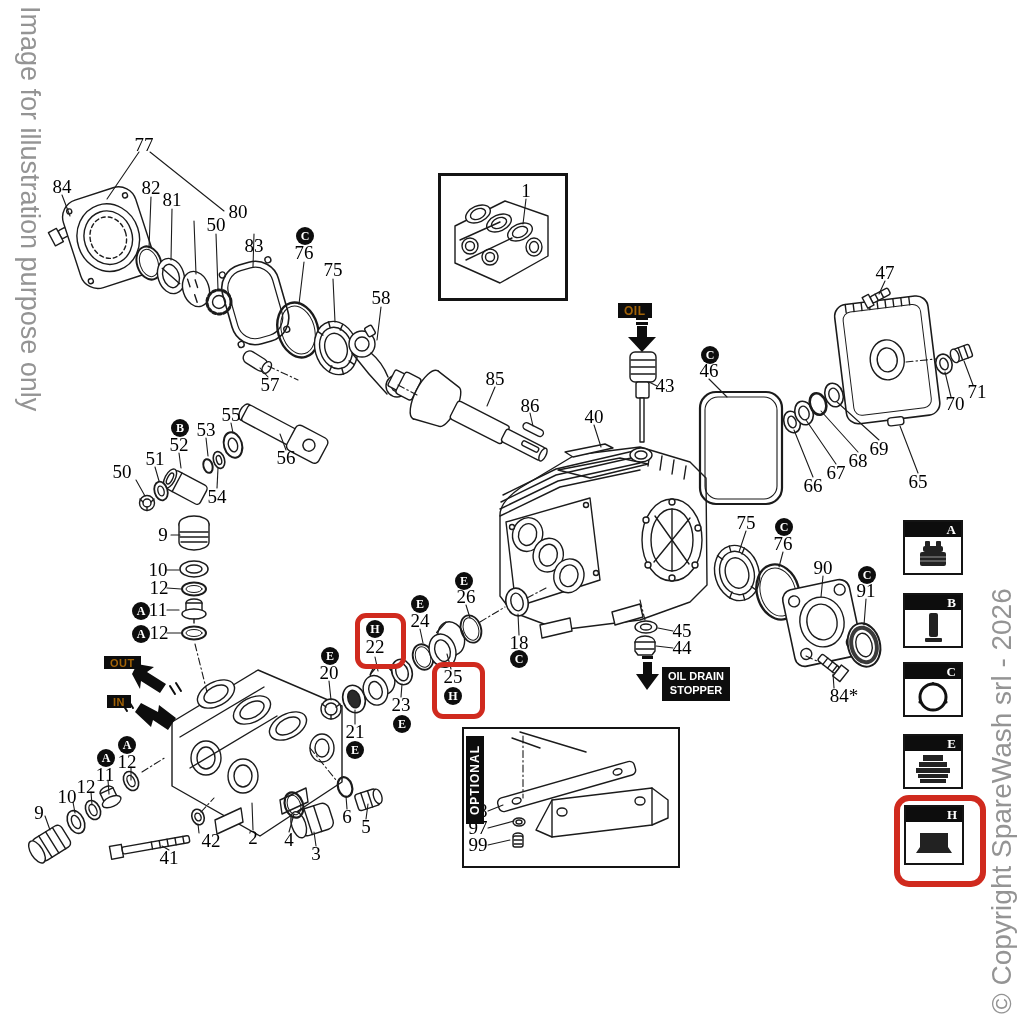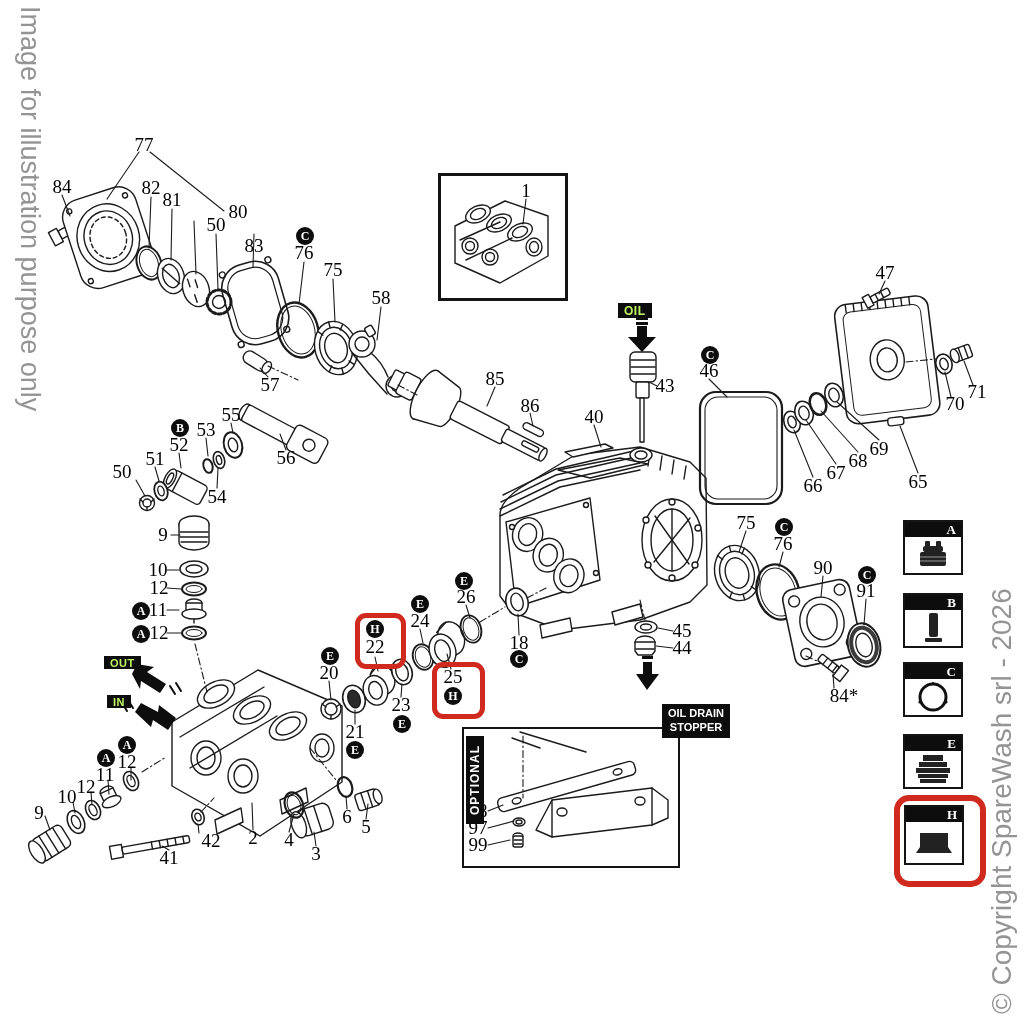--- a/index.html
+++ b/index.html
@@ -3,21 +3,21 @@
 <meta charset="utf-8">
 <style>
   html,body{margin:0;padding:0;background:#fff;}
   #stage{position:relative;width:1024px;height:1024px;background:#ffffff;overflow:hidden;
          font-family:"Liberation Serif",serif;}
   #artwork{position:absolute;left:0;top:0;z-index:1;}
   .callout{position:absolute;transform:translate(-50%,-50%);font:19px "Liberation Serif",serif;
            color:#000;white-space:nowrap;z-index:5;}
   .badge{position:absolute;transform:translate(-50%,-50%);width:18px;height:18px;border-radius:50%;
          background:#0d0d0d;color:#fff;font:bold 12px/18px "Liberation Serif",serif;text-align:center;z-index:6;}
-  .tag{position:absolute;background:#0d0d0d;color:#bef264;font:bold 12px "Liberation Sans",sans-serif;
+  .tag{position:absolute;background:#0d0d0d;color:#a16207;font:bold 12px "Liberation Sans",sans-serif;
        padding:1px 6px 0;z-index:6;letter-spacing:.5px;white-space:nowrap;}
   .tag2{position:absolute;background:#0d0d0d;color:#fff;font:bold 11px/1.25 "Liberation Sans",sans-serif;
         padding:3px 6px;z-index:6;text-align:center;white-space:nowrap;}
   .red-box{position:absolute;border:5px solid #d02a1e;border-radius:11px;z-index:4;background:transparent;}
   .legend-box{position:absolute;width:60px;height:55px;background:#fff;border:2px solid #141414;z-index:5;box-sizing:border-box;}
   .legend-strip{height:15px;background:#0d0d0d;color:#fff;text-align:right;padding:0 5px;
                 font:bold 13px/15px "Liberation Serif",serif;}
   .legend-icon{display:flex;justify-content:center;align-items:center;height:36px;}
   .frame{position:absolute;border:3px solid #141414;background:transparent;z-index:2;}
   .frame-thin{position:absolute;border:2px solid #141414;background:transparent;z-index:2;}
@@ -623,21 +623,21 @@
   <div class="frame-thin" style="left:462px;top:727px;width:214px;height:137px;"></div>
   <div class="opt-label" style="left:466px;top:824px;">OPTIONAL</div>
 
   <div class="red-box" style="left:355px;top:613px;width:41px;height:46px;"></div>
   <div class="red-box" style="left:432px;top:662px;width:43px;height:47px;"></div>
   <div class="red-box" style="left:894px;top:795px;width:80px;height:80px;border-width:6px;border-radius:15px;"></div>
 
   <div class="tag" style="left:618px;top:303px;"><span>OIL</span></div>
   <div class="tag" style="left:104px;top:656px;font-size:11px;"><span>OUT</span></div>
   <div class="tag" style="left:107px;top:695px;font-size:11px;"><span>IN</span></div>
-  <div class="tag2" style="left:662px;top:667px;margin-top:37px;">
+  <div class="tag2" style="left:662px;top:667px;">
     <div>OIL DRAIN</div>
     <div>STOPPER</div>
   </div>
 
   <div class="legend-box" style="left:903px;top:520px;">
     <div class="legend-strip">A</div>
     <div class="legend-icon">
       <svg width="44" height="32" viewBox="0 0 44 32">
           <g fill="#222">
             <rect x="14" y="2" width="5" height="6" rx="1"></rect>

